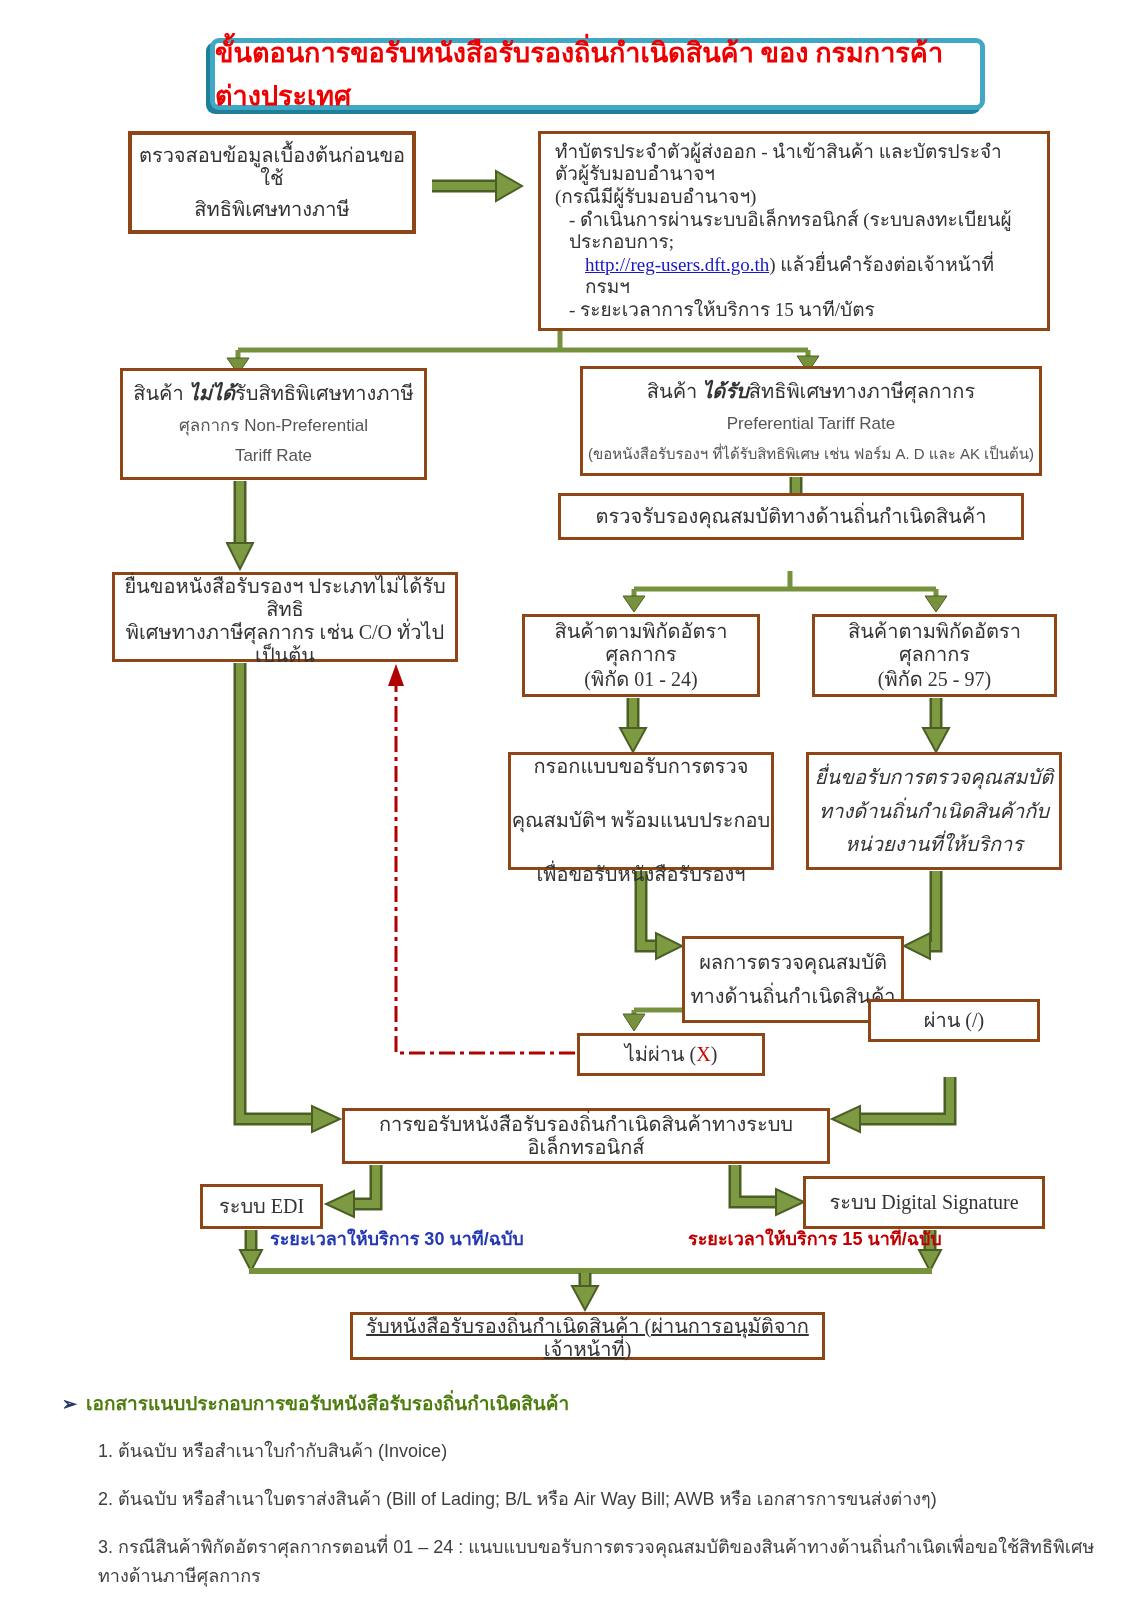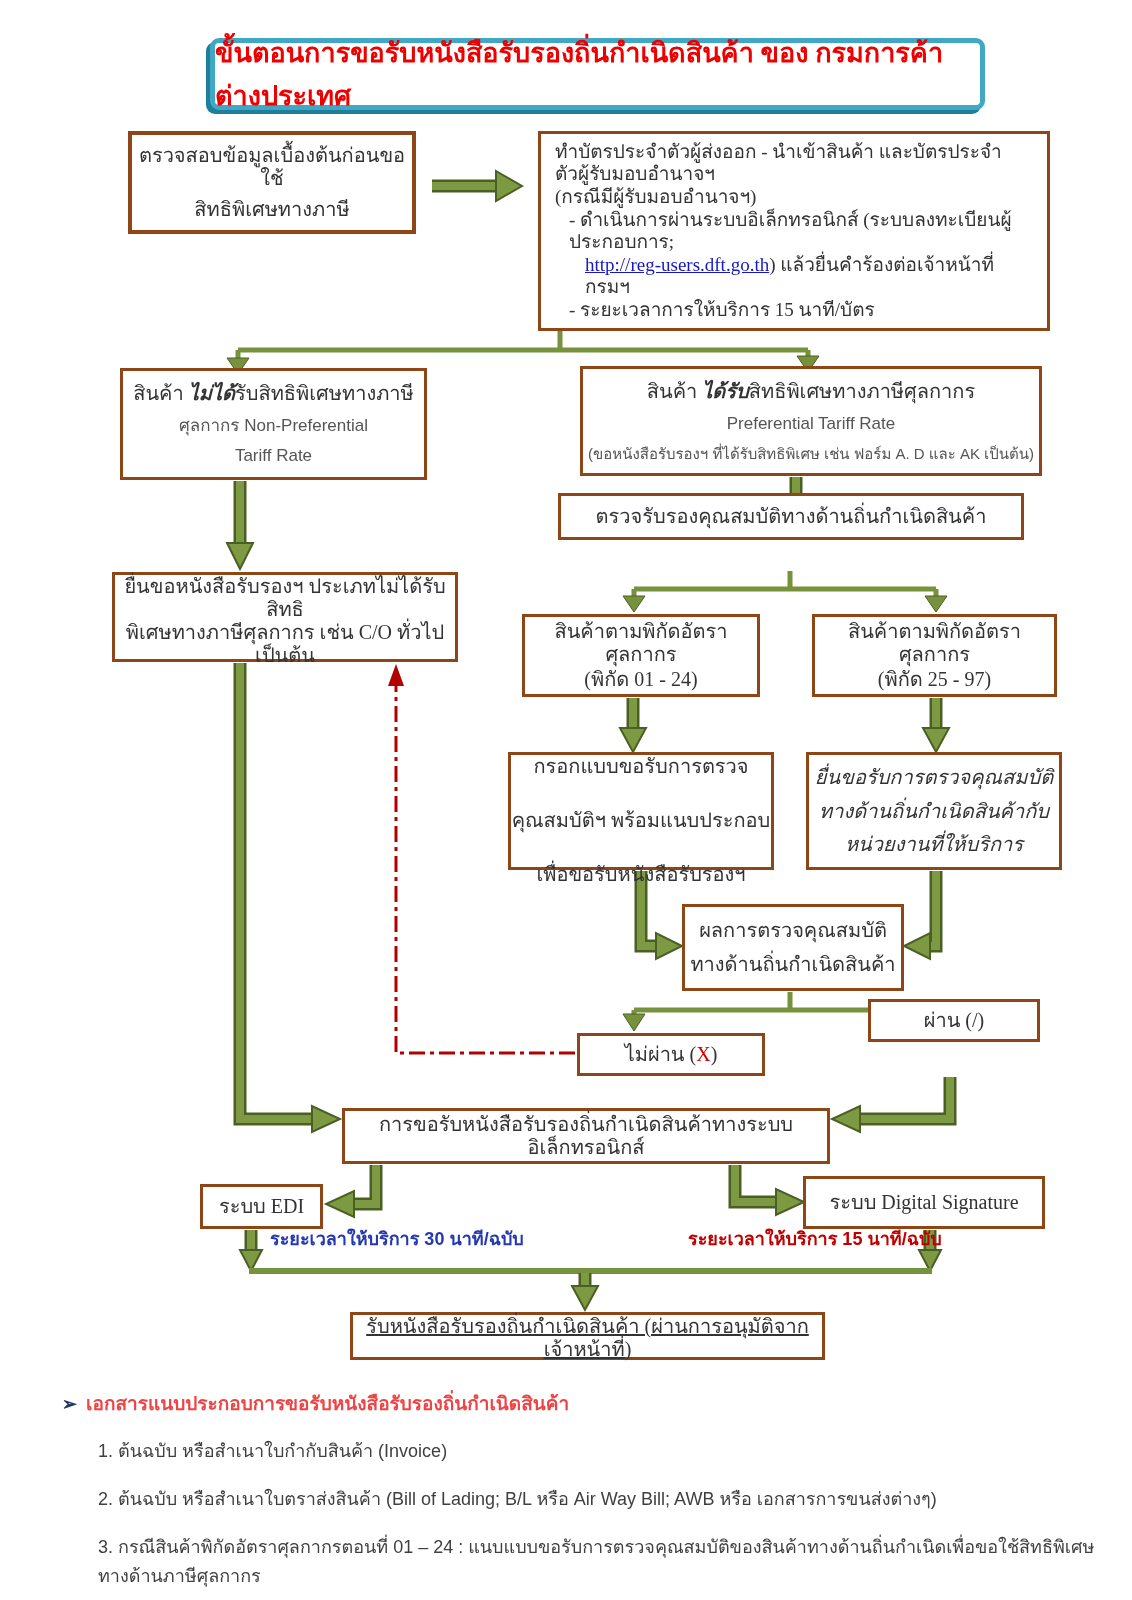--- a/index.html
+++ b/index.html
@@ -30,21 +30,21 @@
          box-shadow:-4px 4px 0 #1d7f9c;display:flex;align-items:center;justify-content:center;}
   #title .t{font-weight:bold;font-size:27px;color:#ee0000;}
   .note{position:absolute;z-index:2;font-family:"Liberation Sans",sans-serif;
         font-weight:bold;font-size:18px;}
   .blue{color:#2438b4;}
   .red{color:#c00000;}
   #attach{position:absolute;left:62px;top:1388px;width:1045px;z-index:2;
           font-family:"Liberation Sans",sans-serif;}
   #attach .hrow{display:flex;align-items:baseline;gap:9px;margin-bottom:18px;}
   #attach .bullet{color:#1f3864;font-size:18px;font-weight:bold;}
-  #attach .htxt{font-weight:bold;font-size:19px;color:#ef4444;}
+  #attach .htxt{font-weight:bold;font-size:19px;color:#4d7c0f;}
   #attach .item{margin:0 0 19px 36px;font-size:18px;color:#3f3f3f;}
 </style>
 </head>
 <body>
 
 <div id="canvas">
 
   <svg id="wires" width="1132" height="1600" viewBox="0 0 1132 1600">
 
     <g>
@@ -210,21 +210,21 @@
     <div>คุณสมบัติฯ พร้อมแนบประกอบ</div>
     <div>เพื่อขอรับหนังสือรับรองฯ</div>
   </div>
 
   <div class="bx" style="left:806px;top:752px;width:256px;height:118px;font-style:italic;">
     <div>ยื่นขอรับการตรวจคุณสมบัติ</div>
     <div>ทางด้านถิ่นกำเนิดสินค้ากับ</div>
     <div>หน่วยงานที่ให้บริการ</div>
   </div>
 
-  <div class="bx" style="left:682px;top:904px;width:222px;height:87px;">
+  <div class="bx" style="left:682px;top:936px;width:222px;height:87px;">
     <div>ผลการตรวจคุณสมบัติ</div>
     <div>ทางด้านถิ่นกำเนิดสินค้า</div>
   </div>
 
   <div class="bx" style="left:577px;top:1033px;width:188px;height:43px;">
     <div><span>ไม่ผ่าน (</span><span class="xmark">X</span><span>)</span></div>
   </div>
 
   <div class="bx" style="left:868px;top:999px;width:172px;height:43px;">
     <div>ผ่าน (/)</div>

